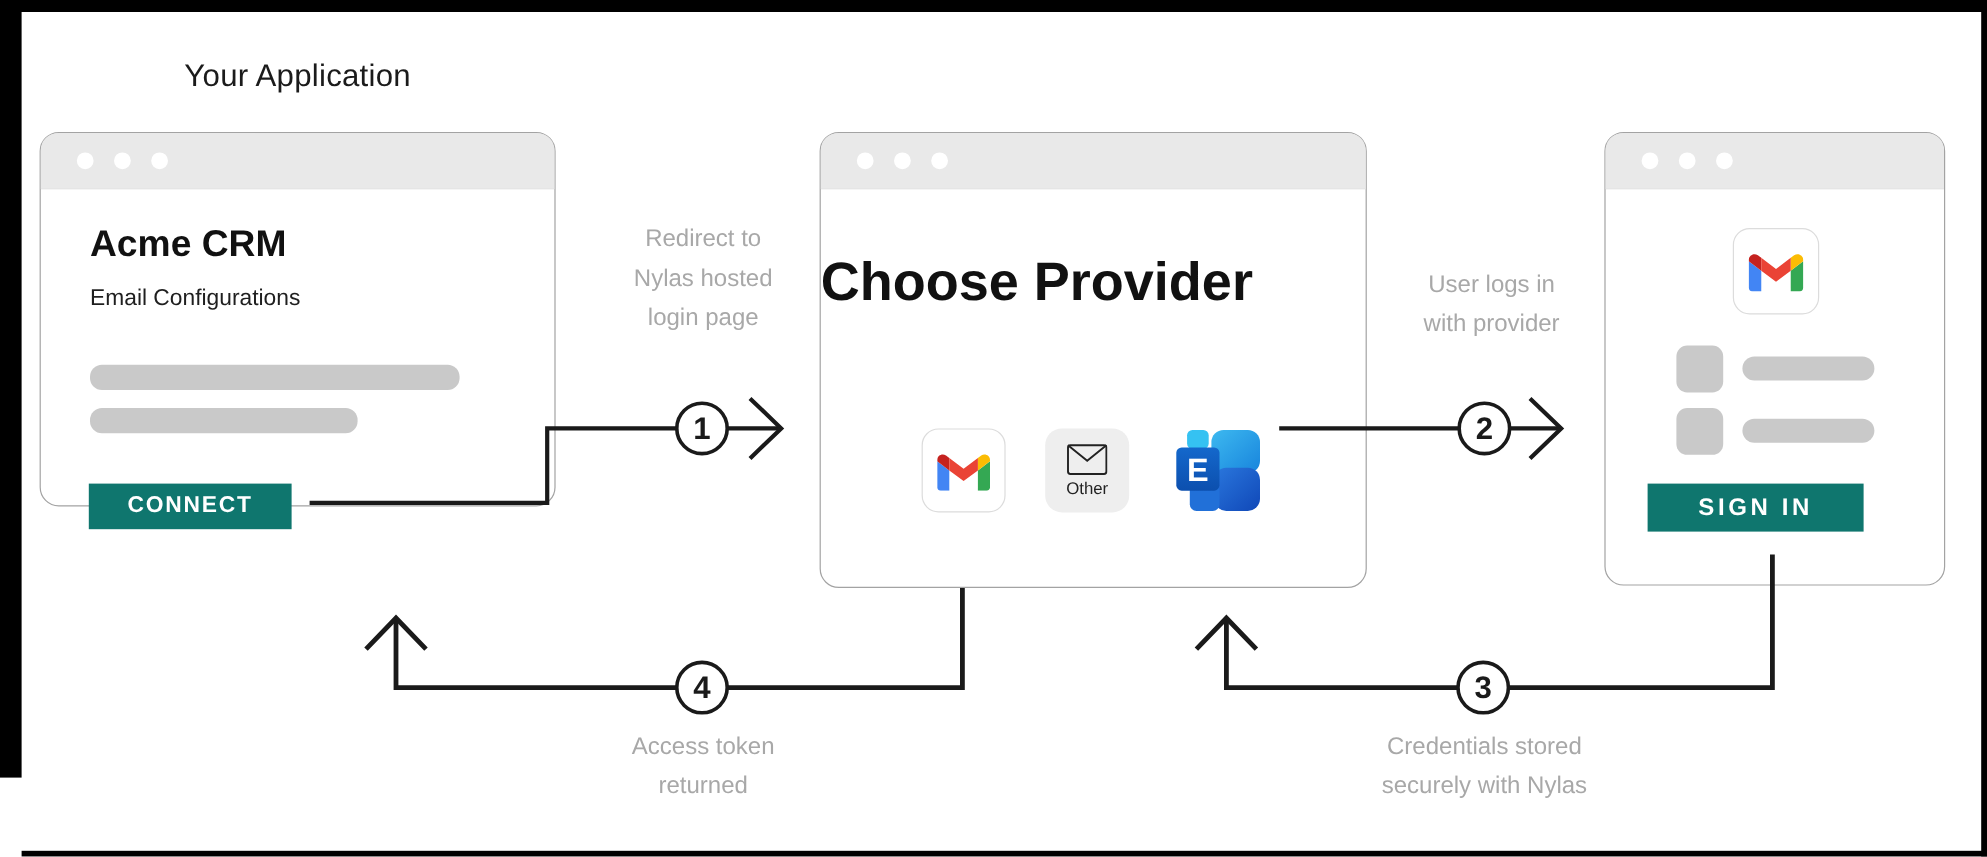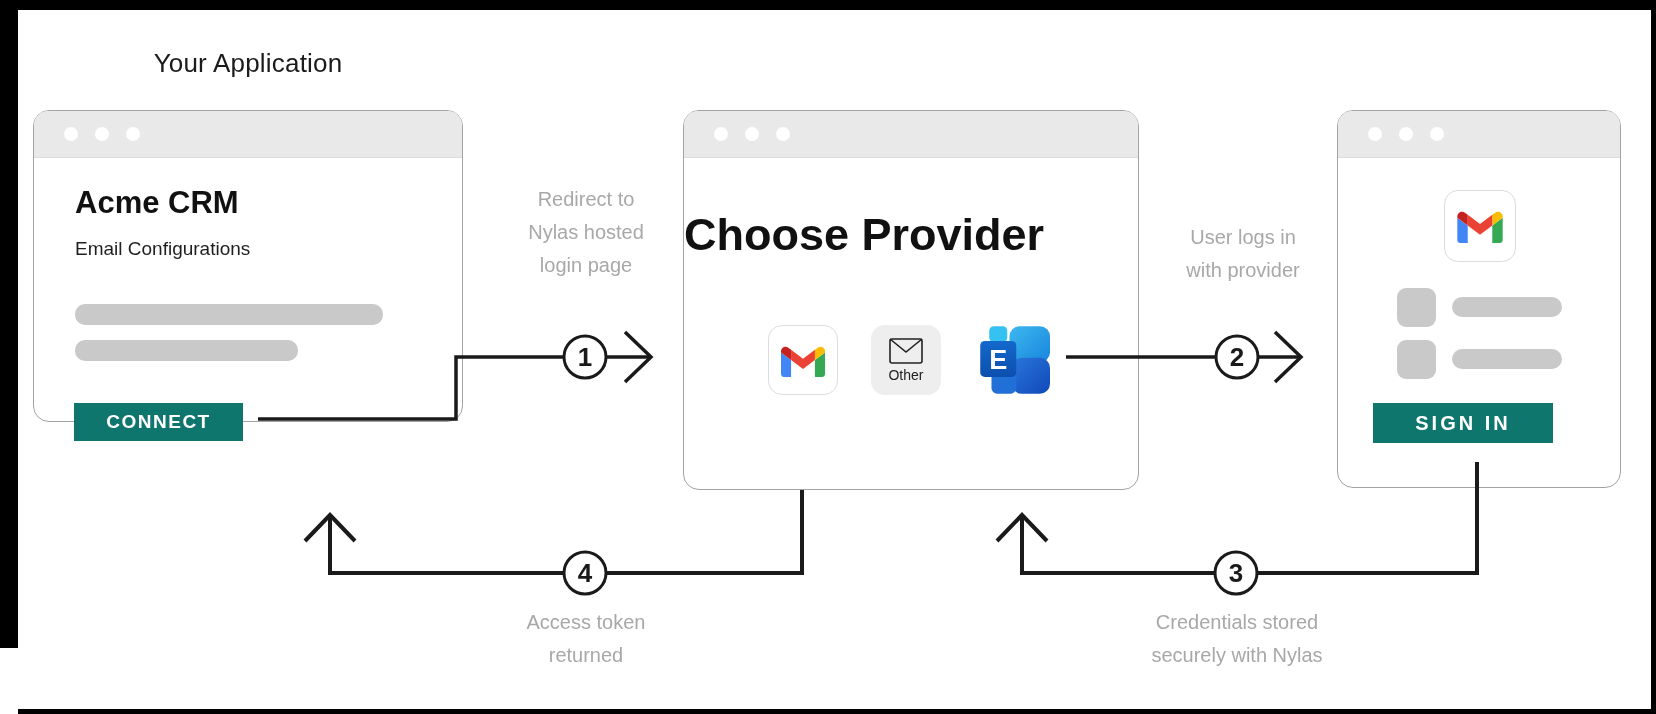--- a/index.html
+++ b/index.html
@@ -38,21 +38,21 @@
   .btn { position:absolute; background:#0f766e; color:#fff; font-weight:bold;
          display:flex; align-items:center; justify-content:center; cursor:pointer; }
   .btn-connect { left:40px; top:292px; width:169px; height:38px; font-size:19px; letter-spacing:1.5px; }
   .btn-signin  { left:35px; top:292px; width:180px; height:40px; font-size:20px; letter-spacing:3px; }
 
   .choose-heading { position:absolute; left:0; right:0; top:98px; 
                     font-size:45px; font-weight:800; color:#111; }
   .providers { position:absolute; left:0; right:0; top:212px; display:flex;
                justify-content:center; align-items:center; gap:33px; }
   .prov-box { width:70px; height:70px; border-radius:14px; display:flex; flex-direction:column;
-              align-items:center; justify-content:center; cursor:pointer; }
+              align-items:center; justify-content:center; cursor:pointer;margin-top:32px; }
   .prov-gmail { background:#fff; border:1.5px solid #dcdcdc; }
   .prov-other { background:#eeeeee; gap:3px; }
   .prov-other .other-label { font-size:14px; color:#222; }
   .prov-exchange { width:80px; height:74px; border:none; background:transparent; }
 
   .login-gmail { position:absolute; left:106px; top:79px; width:72px; height:72px; background:#fff;
                  border:1.5px solid #dcdcdc; border-radius:14px; display:flex;
                  align-items:center; justify-content:center; }
   .ph-square { position:absolute; width:39px; height:39px; border-radius:9px; background:#c9c9c9; }
   .sq1 { left:59px; top:177px; }

